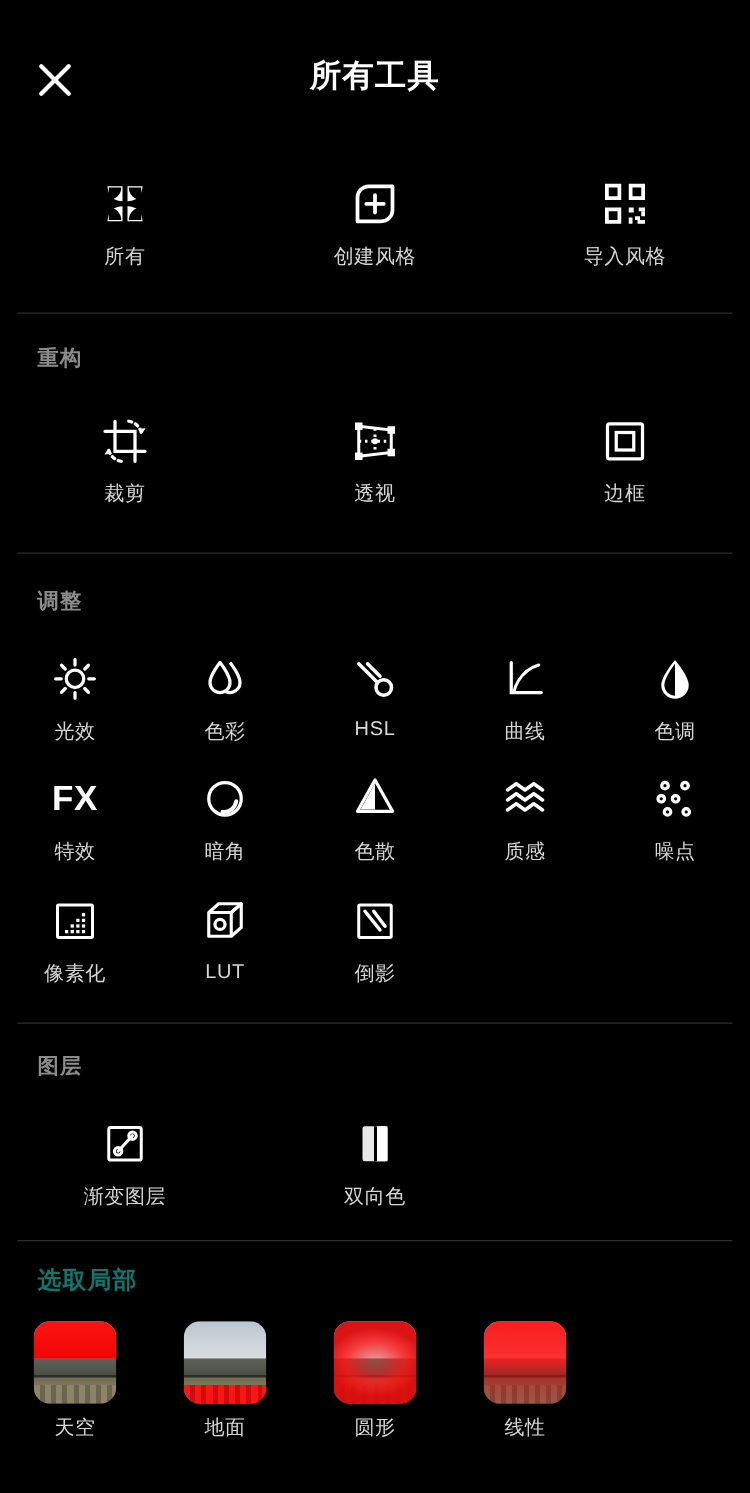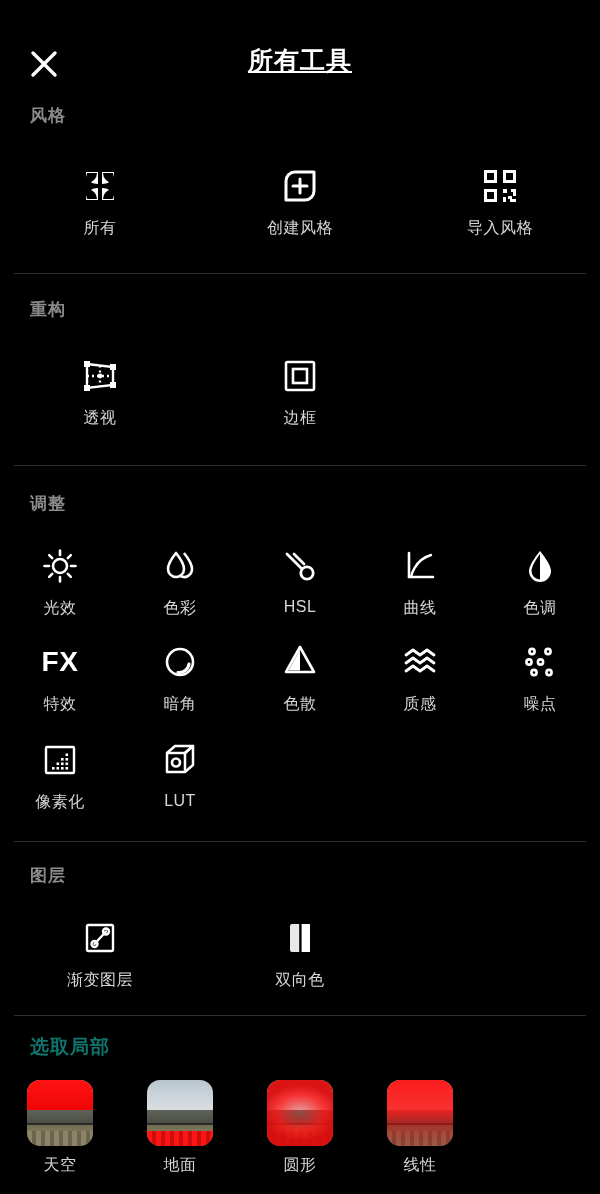--- a/index.html
+++ b/index.html
@@ -28,21 +28,20 @@
   .close-btn svg { display: block; }
   .header-title {
     position: absolute;
     left: 0; right: 0;
     top: 44px;
     text-align: center;
     color: #ffffff;
     font-size: 25px;
     font-weight: 700;
     letter-spacing: 1px;
-    text-decoration: underline;
   }
 
   
   .section { position: relative; }
   .section-title {
     color: #8b8b8b;
     font-size: 17px;
     font-weight: 700;
     padding-left: 30px;
     letter-spacing: 1px;
@@ -126,21 +125,20 @@
 <div class="header">
   <div class="close-btn">
     <svg width="44" height="44" viewBox="0 0 44 44" aria-hidden="true">
       <path d="M11 11 L33 33 M33 11 L11 33" stroke="#ffffff" stroke-width="3.4" stroke-linecap="round" fill="none"></path>
     </svg>
   </div>
   <div class="header-title">所有工具</div>
 </div>
 
 <div class="section">
-  <div class="section-title">风格</div>
   <div class="grid cols3" style="margin-top:26px">
 
     <div class="tool">
       <div class="icon-wrap">
         <svg width="40" height="40" viewBox="0 0 40 40">
           <path d="M18 6 C18 6 6 6 6 6 C6 6 6 18 18 18 Z" fill="#fff"></path>
           <path d="M22 6 C22 6 34 6 34 6 C34 6 34 18 22 18 Z" fill="#fff"></path>
           <path d="M18 34 C18 34 6 34 6 34 C6 34 6 22 18 22 Z" fill="#fff"></path>
           <path d="M22 34 C22 34 34 34 34 34 C34 34 34 22 22 22 Z" fill="#fff"></path>
           <path d="M7 7 L17 7 A10 10 0 0 1 7 17 Z" fill="#000"></path>
@@ -181,20 +179,33 @@
 
   </div>
 </div>
 
 <div class="divider" style="margin-top:32px"></div>
 
 <div class="section" style="padding-top:24px">
   <div class="section-title">重构</div>
   <div class="grid cols3" style="margin-top:22px">
 
+    <div class="tool">
+      <div class="icon-wrap">
+        <svg width="42" height="42" viewBox="0 0 42 42" fill="none" stroke="#fff" stroke-width="2.6" stroke-linecap="round">
+          <path d="M13 5 L13 29 L37 29"></path>
+          <path d="M5 13 L29 13 L29 37"></path>
+          <path d="M24 5 A12 12 0 0 1 34 14" stroke-dasharray="2.5 3.2"></path>
+          <path d="M18 37 A12 12 0 0 1 8 28" stroke-dasharray="2.5 3.2"></path>
+          <path d="M31.5 11 L34.5 15 L37.5 10.5" fill="#fff" stroke="none"></path>
+          <path d="M10.5 31 L7.5 27 L4.5 31.5" fill="#fff" stroke="none"></path>
+        </svg>
+      </div>
+      <div class="label">裁剪</div>
+    </div>
 
     <div class="tool">
       <div class="icon-wrap">
         <svg width="42" height="42" viewBox="0 0 42 42" fill="none" stroke="#fff" stroke-width="2.4">
           <path d="M8 9 L34 12 L34 30 L8 33 Z"></path>
           <path d="M8 21 L34 21" stroke-dasharray="2 3"></path>
           <path d="M21 10.5 L21 31.5" stroke-dasharray="2 3"></path>
           <g fill="#fff" stroke="none">
             <rect x="5" y="6" width="6" height="6"></rect>
             <rect x="31" y="9" width="6" height="6"></rect>
@@ -357,20 +368,30 @@
         <svg width="40" height="40" viewBox="0 0 40 40" fill="none" stroke="#fff" stroke-width="2.5" stroke-linejoin="round">
           <path d="M7 13 L7 32 L25 32 L25 13 Z"></path>
           <path d="M7 13 L15 6 L33 6 L25 13"></path>
           <path d="M25 13 L33 6 L33 25 L25 32"></path>
           <circle cx="16" cy="22.5" r="4" stroke-width="2.6"></circle>
         </svg>
       </div>
       <div class="label">LUT</div>
     </div>
 
+    <div class="tool" style="padding-top:20px">
+      <div class="icon-wrap">
+        <svg width="40" height="40" viewBox="0 0 40 40" fill="none" stroke="#fff">
+          <rect x="7" y="7" width="26" height="26" rx="1" stroke-width="2.4"></rect>
+          <path d="M12 12 L24 27" stroke-width="2.8" stroke-linecap="round"></path>
+          <path d="M19 12 L28 24" stroke-width="2.8" stroke-linecap="round"></path>
+        </svg>
+      </div>
+      <div class="label">倒影</div>
+    </div>
 
   </div>
 </div>
 
 <div class="divider" style="margin-top:26px"></div>
 
 <div class="section" style="padding-top:22px">
   <div class="section-title">图层</div>
   <div class="grid cols3" style="margin-top:18px">
 

